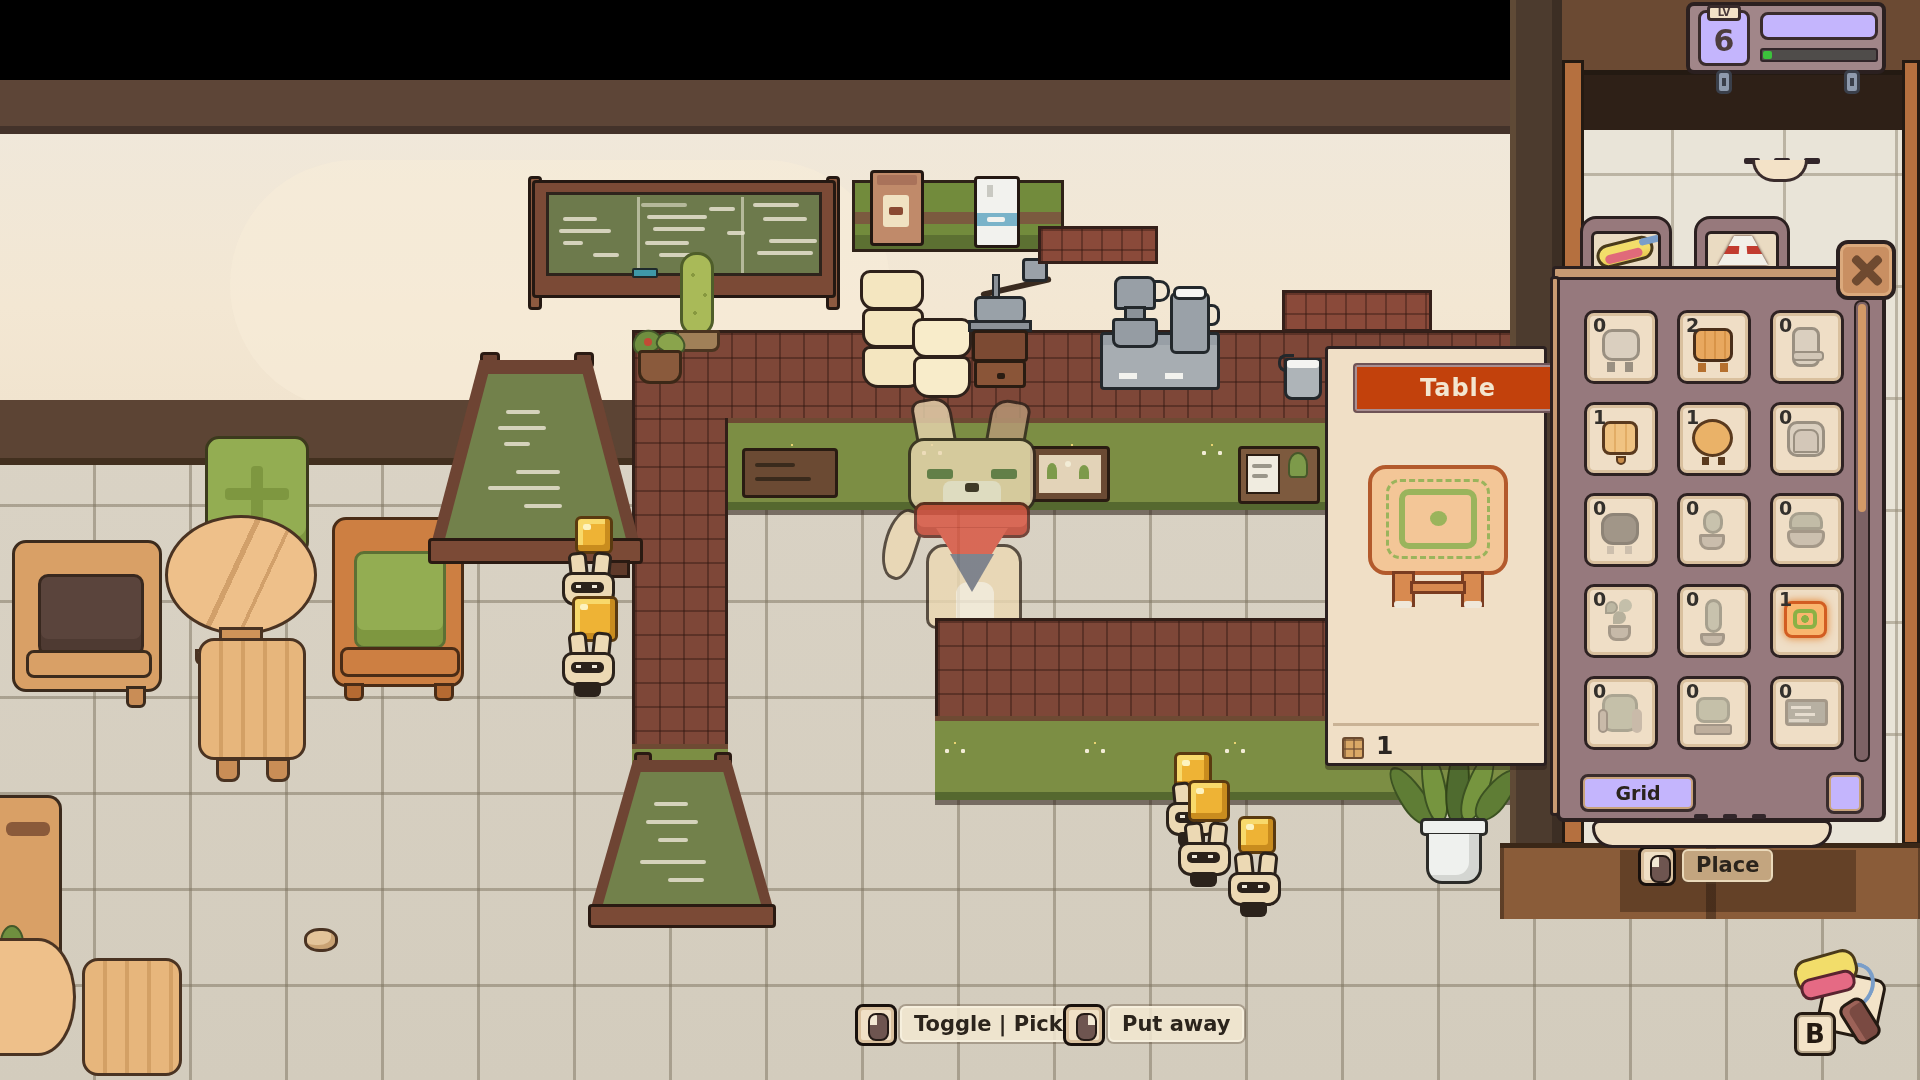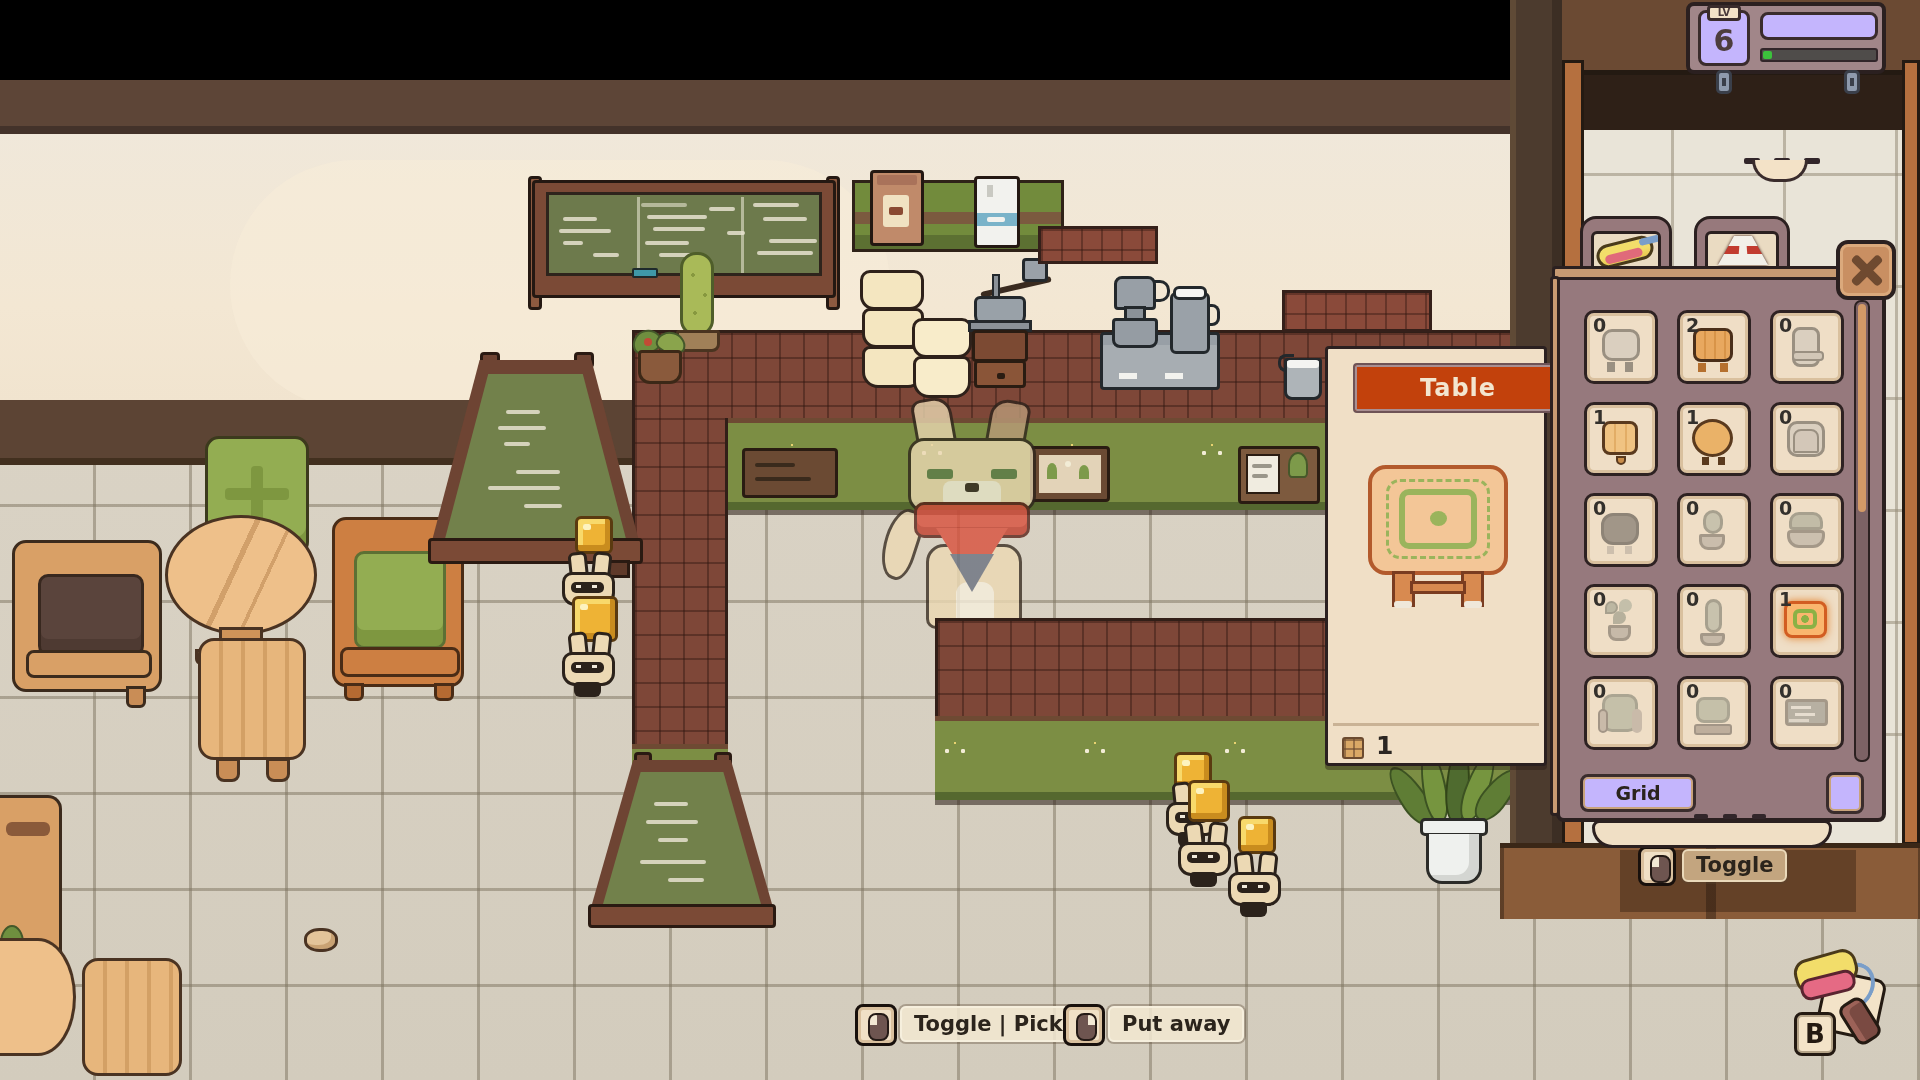--- a/index.html
+++ b/index.html
@@ -392,21 +392,21 @@
     <div class="a" style="left:30px;top:86px;width:56px;height:50px;background:#eff1ee;border:3px solid #2b2b28;border-top:none;border-radius:0 0 16px 16px;box-sizing:border-box;box-shadow:inset -10px -6px 0 #d4d6d2;"></div>
   </div>
 
   <div class="a pillar" style="left:1510px;top:0;width:52px;height:846px;"></div>
   <div class="a" style="left:1500px;top:843px;width:420px;height:76px;background:#8a5c39;border-top:5px solid #3a2717;box-sizing:border-box;background-image:linear-gradient(90deg,rgba(58,39,23,.55) 0 4px,transparent 4px 206px,rgba(58,39,23,.55) 206px 212px);background-size:212px 100%;"></div>
   <div class="a" style="left:1620px;top:850px;width:236px;height:62px;background:rgba(40,22,10,.38);"></div>
 
   <div class="mbadge" style="left:1638px;top:846px;width:38px;height:40px;">
       <div class="mouse" style="left:9px;top:6px;"></div>
     </div>
-  <div class="alabel" style="left:1682px;top:849px;height:33px;line-height:29px;background:#c3a57f;border-color:#ead9ba;">Toggle</div>
+  <div class="alabel" style="left:1682px;top:849px;height:33px;line-height:29px;background:#c3a57f;border-color:#ead9ba;">Place</div>
 
   <div class="a" style="left:1325px;top:346px;width:222px;height:420px;background:#f0dfc6;border:3px solid #2b2020;border-radius:4px;box-sizing:border-box;box-shadow:0 4px 0 rgba(40,25,20,.4);">
     <div class="a" style="left:5px;top:14px;width:206px;height:46px;background:#c2410c;border:2px solid #6e5356;border-radius:4px;box-shadow:inset 0 0 0 2px #a98f92;text-align:center;line-height:46px;color:#f3e6cf;font-size:24px;font-weight:700;letter-spacing:1px;margin-left:20px;">Table</div>
     <div class="a" style="left:40px;top:116px;width:140px;height:152px;">
       <div class="a" style="left:0;top:0;width:140px;height:110px;background:#f3c697;border:4px solid #b35a2c;border-radius:18px;box-sizing:border-box;"></div>
       <div class="a" style="left:18px;top:14px;width:104px;height:80px;border:3px dashed #9ab45c;border-radius:14px;box-sizing:border-box;"></div>
       <div class="a" style="left:31px;top:24px;width:78px;height:60px;border:6px solid #9ab45c;border-radius:10px;box-sizing:border-box;"></div>
       <div class="a" style="left:62px;top:46px;width:17px;height:15px;background:#9ab45c;border-radius:50%;"></div>
       <div class="a" style="left:24px;top:106px;width:23px;height:36px;background:#d88a50;border:3px solid #7a3c20;box-sizing:border-box;"></div>
       <div class="a" style="left:93px;top:106px;width:23px;height:36px;background:#d88a50;border:3px solid #7a3c20;box-sizing:border-box;"></div>

